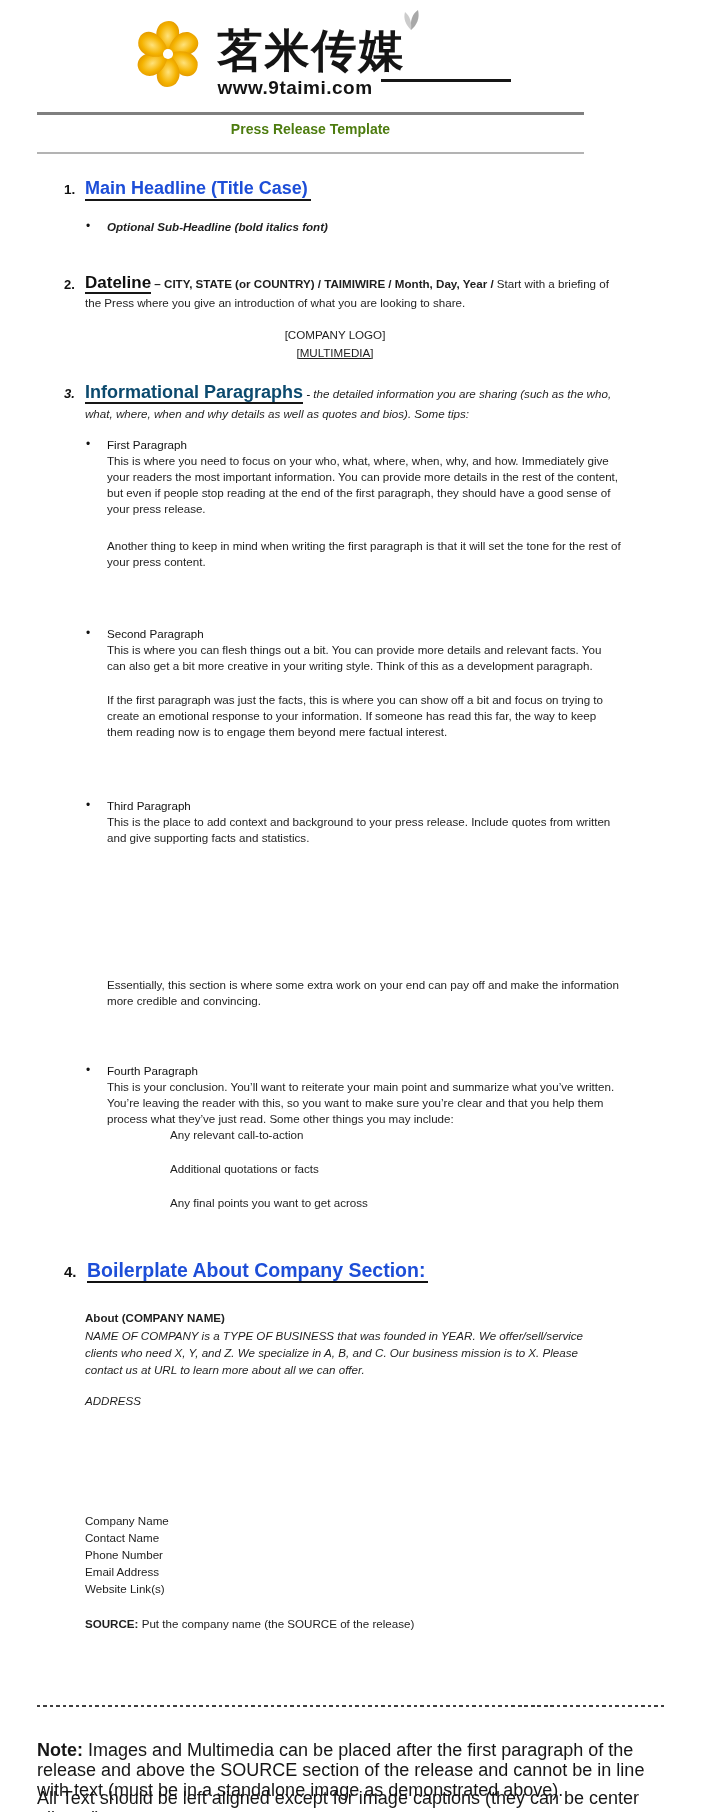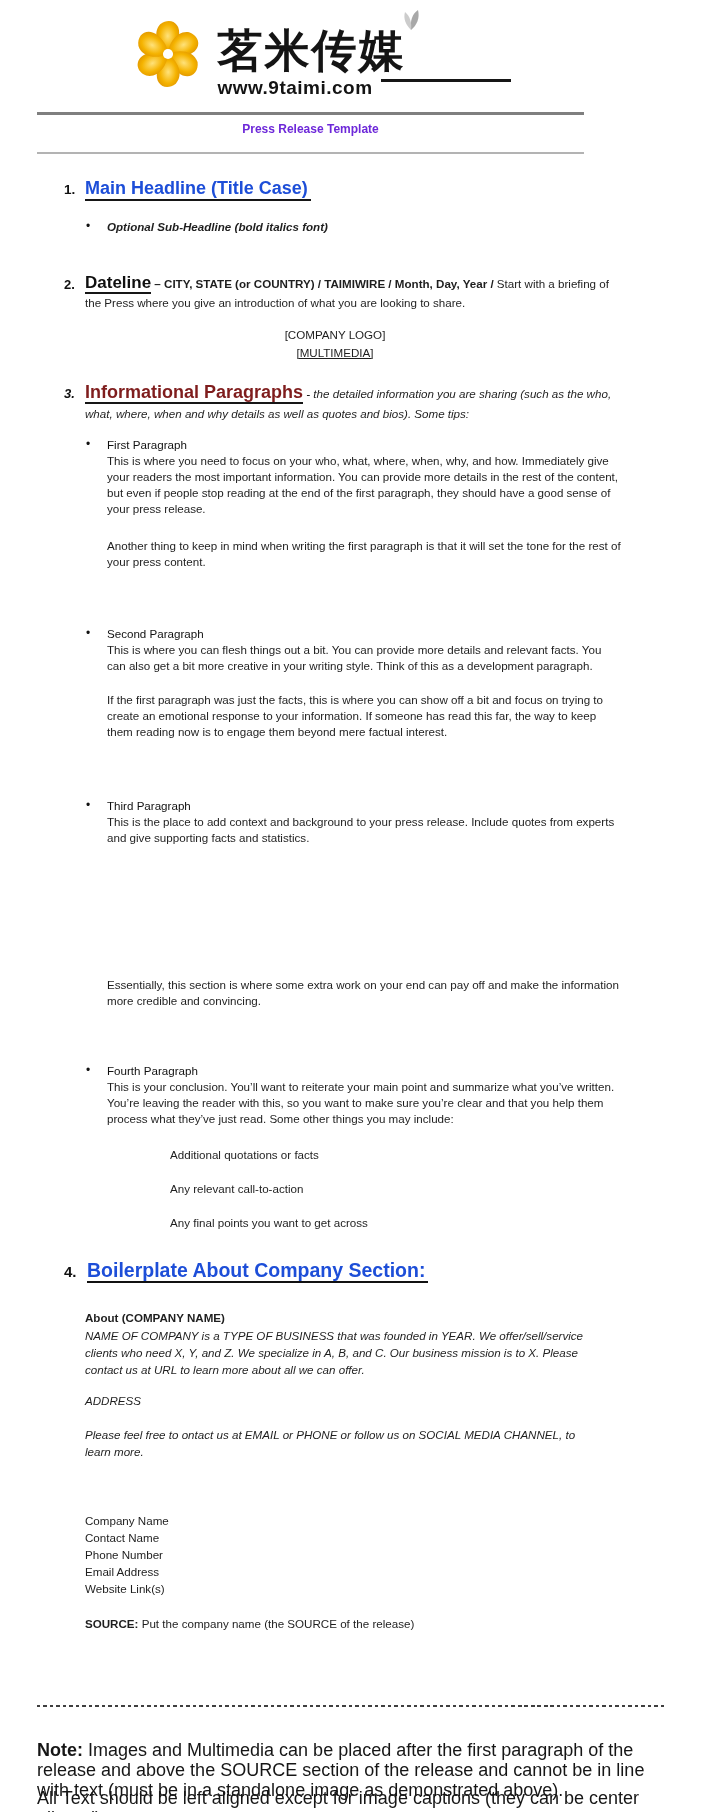--- a/index.html
+++ b/index.html
@@ -15,37 +15,37 @@
   .brand-cn { font-family:"DejaVu Sans", sans-serif; font-size:45px; font-weight:bold;
     line-height:50px; letter-spacing:2px; color:#141414; }
   .brand-url-row { display:flex; margin-top:1px; }
   .brand-url { font-size:19px; font-weight:bold; letter-spacing:0.5px; color:#141414; }
   .logo-tail { flex:none; width:130px; height:3px; background:#161616; margin-left:8px; margin-top:2px; }
   .sprout { position:absolute; top:-4px; left:62%; }
 
   .rule-thick { position:absolute; left:37px; width:547px; border-top:3px solid #7f7f7f; }
   .rule-thin  { position:absolute; left:37px; width:547px; border-top:2px solid #b3b3b3; }
   .doc-title { position:absolute; left:37px; width:547px; text-align:center;
-    font-size:12px; font-weight:bold; color:#6d28d9; line-height:20px; }
+    font-size:14px; font-weight:bold; color:#4d7c0f; line-height:20px; }
 
   
   .sec-head { position:absolute; left:64px; display:flex; align-items:baseline; }
   .sec-num  { font-weight:bold; font-size:13.5px; width:21px; flex:none; color:#111; }
   .sec-title { font-weight:bold; font-size:18px; color:#1d4ed8;
     border-bottom:2px solid #161616; padding-right:3px; line-height:22px; }
   .sec-head-4 .sec-num { font-size:15px; width:23px; }
   .sec-head-4 .sec-title { font-size:19.5px; border-bottom:2.5px solid #111; }
 
   
   .sec-para { position:absolute; left:64px; width:542px; padding-left:21px;
     font-size:11.6px; line-height:19px; }
   .sec-para .sec-num2 { position:absolute; left:0; top:2px; font-weight:bold; font-size:13px; color:#111; }
   .sec-para .num-italic { font-style:italic; }
   .h-inline { font-weight:bold; font-size:17px; border-bottom:2px solid #161616; color:#0f0f0f; }
-  .h-inline-3 { font-weight:bold; font-size:18px; border-bottom:2px solid #161616; color:#7f1d1d; }
+  .h-inline-3 { font-weight:bold; font-size:18px; border-bottom:2px solid #161616; color:#0c4a6e; }
   .bold-inline { font-weight:bold; }
   .italic-inline { font-style:italic; }
   .lh20 { line-height:20px; }
 
   .ph { position:absolute; left:64px; width:542px; text-align:center; font-size:11.6px; }
 
   
   .bul { position:absolute; left:86px; width:514px; padding-left:21px;
     font-size:11.6px; line-height:16px; }
   .bdot { position:absolute; left:0; top:-1px; font-size:12px; color:#111; }
@@ -149,42 +149,41 @@
   <div class="bul" style="top:626px;">
     <span class="bdot">•</span>
     <div class="btitle">Second Paragraph</div>
     <div class="bp">This is where you can flesh things out a bit. You can provide more details and relevant facts. You can also get a bit more creative in your writing style. Think of this as a development paragraph.</div>
     <div class="bp mt18">If the first paragraph was just the facts, this is where you can show off a bit and focus on trying to create an emotional response to your information. If someone has read this far, the way to keep them reading now is to engage them beyond mere factual interest.</div>
   </div>
 
   <div class="bul" style="top:798px;">
     <span class="bdot">•</span>
     <div class="btitle">Third Paragraph</div>
-    <div class="bp">This is the place to add context and background to your press release. Include quotes from experts and give supporting facts and statistics.</div>
+    <div class="bp">This is the place to add context and background to your press release. Include quotes from written and give supporting facts and statistics.</div>
     <div class="bp mt131">Essentially, this section is where some extra work on your end can pay off and make the information more credible and convincing.</div>
   </div>
 
   <div class="bul" style="top:1063px;">
     <span class="bdot">•</span>
     <div class="btitle">Fourth Paragraph</div>
     <div class="bp">This is your conclusion. You’ll want to reiterate your main point and summarize what you’ve written. You’re leaving the reader with this, so you want to make sure you’re clear and that you help them process what they’ve just read. Some other things you may include:</div>
+    <div class="sub-item">Any relevant call-to-action</div>
     <div class="sub-item first">Additional quotations or facts</div>
-    <div class="sub-item">Any relevant call-to-action</div>
     <div class="sub-item">Any final points you want to get across</div>
   </div>
 
   <div class="sec-head sec-head-4" style="top:1259px;">
     <span class="sec-num">4.</span>
     <span class="sec-title">Boilerplate About Company Section:</span>
   </div>
 
   <div class="s4block bold" style="top:1309px;">About (COMPANY NAME)</div>
   <div class="s4block italic" style="top:1392px;">ADDRESS</div>
   <div class="s4block italic" style="top:1327px;">NAME OF COMPANY is a TYPE OF BUSINESS that was founded in YEAR. We offer/sell/service clients who need X, Y, and Z. We specialize in A, B, and C. Our business mission is to X. Please contact us at URL to learn more about all we can offer.</div>
-  <div class="s4block italic" style="top:1426px;">Please feel free to ontact us at EMAIL or PHONE or follow us on SOCIAL MEDIA CHANNEL, to learn more.</div>
 
   <div class="s4block" style="top:1512px;">
     <div>Company Name</div>
     <div>Contact Name</div>
     <div>Phone Number</div>
     <div>Email Address</div>
     <div>Website Link(s)</div>
   </div>
 
   <div class="s4block" style="top:1615px;">

